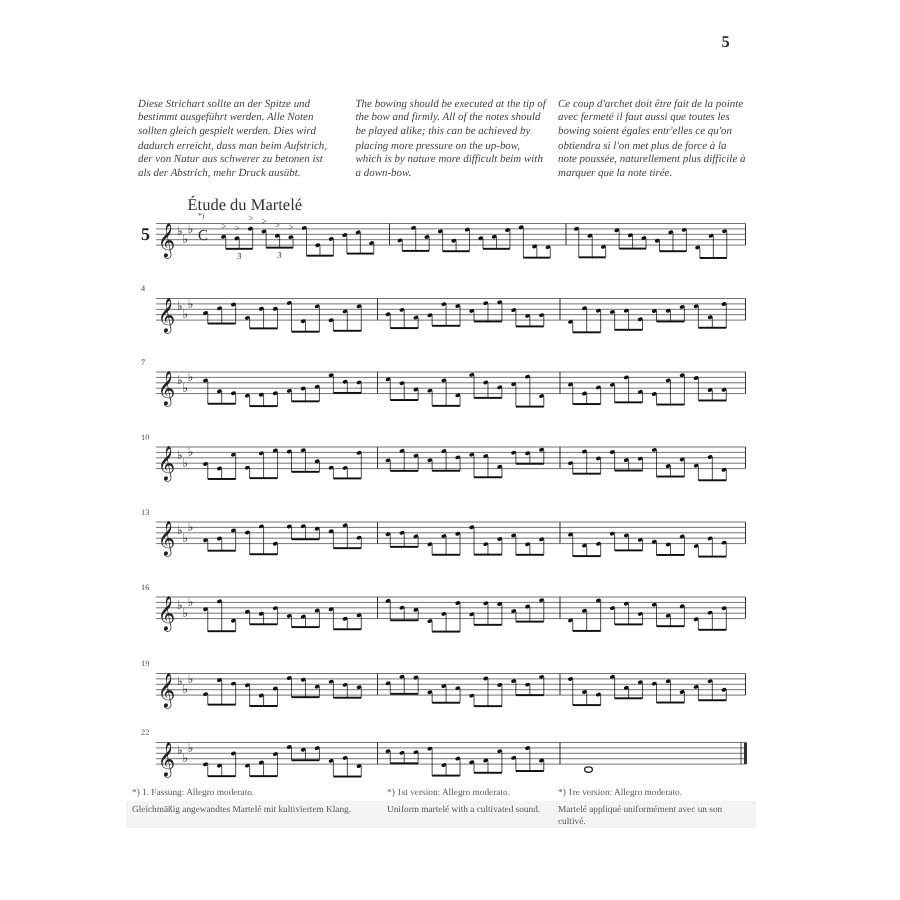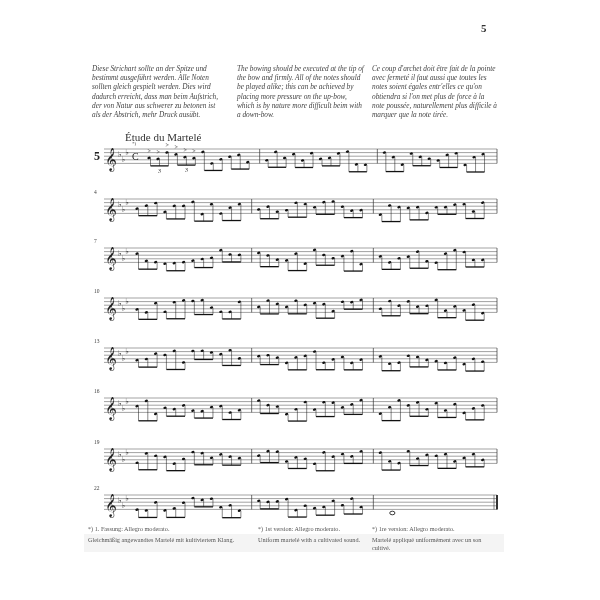--- a/index.html
+++ b/index.html
@@ -20,21 +20,21 @@
   .c2 { left:258px; width:110px; }
   .c3 { left:372px; width:125px; }
 </style>
 </head>
 <body>
 
 <div class="page-num">5</div>
 
 <div class="intro de">Diese Strichart sollte an der Spitze und bestimmt ausgeführt werden. Alle Noten sollten gleich gespielt werden. Dies wird dadurch erreicht, dass man beim Aufstrich, der von Natur aus schwerer zu betonen ist als der Abstrich, mehr Druck ausübt.</div>
 <div class="intro en">The bowing should be executed at the tip of the bow and firmly. All of the notes should be played alike; this can be achieved by placing more pressure on the up-bow, which is by nature more difficult beim with a down-bow.</div>
-<div class="intro fr">Ce coup d'archet doit être fait de la pointe avec fermeté il faut aussi que toutes les notes soient égales entr'elles ce qu'on obtiendra si l'on met plus de force à la note poussée, naturellement plus difficile à marquer que la note tirée.</div>
+<div class="intro fr">Ce coup d'archet doit être fait de la pointe avec fermeté il faut aussi que toutes les bowing soient égales entr'elles ce qu'on obtiendra si l'on met plus de force à la note poussée, naturellement plus difficile à marquer que la note tirée.</div>
 
 <div class="etude-title">Étude du Martelé</div>
 
 <svg class="score" width="600" height="600" viewBox="0 0 600 600" id="score">
     <g>
       <line x1="104" x2="497" y1="149" y2="149" stroke="#444" stroke-width="0.5"></line>
       <line x1="104" x2="497" y1="152.6" y2="152.6" stroke="#444" stroke-width="0.5"></line>
       <line x1="104" x2="497" y1="156.2" y2="156.2" stroke="#444" stroke-width="0.5"></line>
       <line x1="104" x2="497" y1="159.8" y2="159.8" stroke="#444" stroke-width="0.5"></line>
       <line x1="104" x2="497" y1="163.4" y2="163.4" stroke="#444" stroke-width="0.5"></line>

